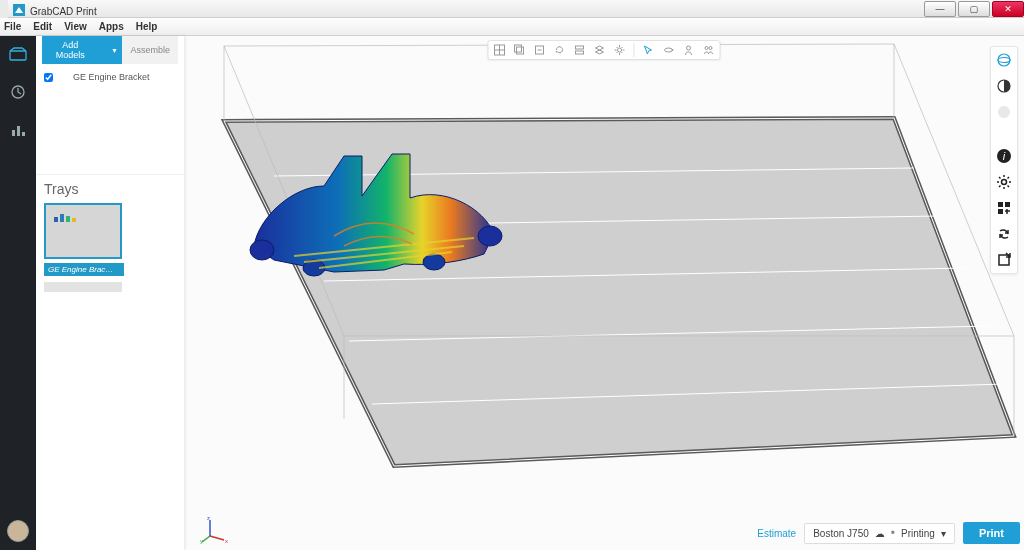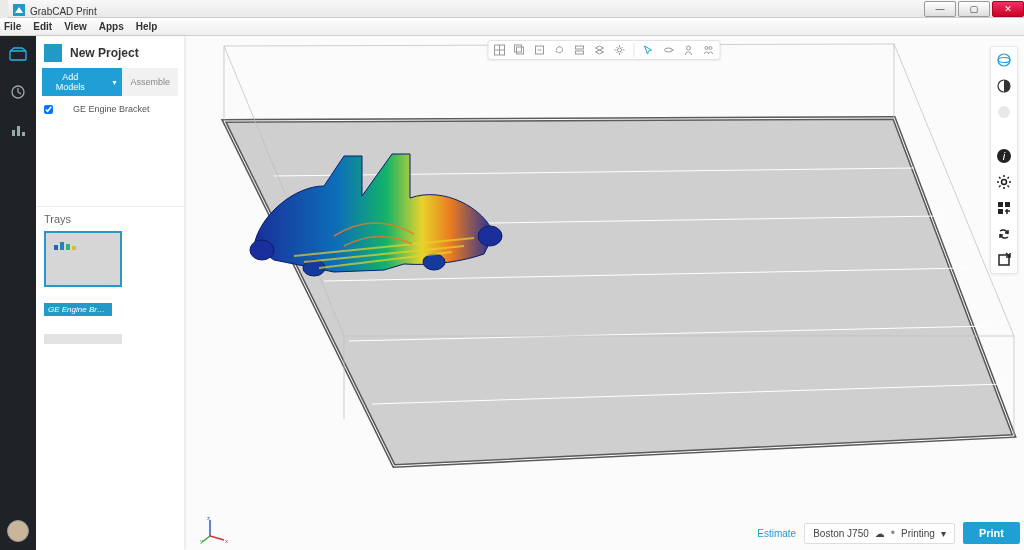--- a/index.html
+++ b/index.html
@@ -21,24 +21,24 @@
 .panel-header { display:flex; align-items:center; gap:8px; padding:8px 8px 6px 8px; }
 .panel-header .sq { width:18px; height:18px; background:#2399c8; }
 .panel-header .t { font-size:12px; font-weight:700; color:#333; }
 .row-btns { display:flex; padding:0 6px 6px 6px; gap:0;}
 .addbtn { background:#1f9fd6; color:#fff; font-size:9px; padding:4px 6px; border:none; display:flex; align-items:center; gap:20px; }
 .addbtn .caret { font-size:8px; }
 .asmbtn { background:#f1f1f1; color:#888; font-size:9px; padding:4px 8px; border:none; }
 .modellist { padding:2px 8px; font-size:9px; color:#555; }
 .modellist .item { display:flex; align-items:center; gap:20px; }
 .modellist .item input { width:9px; height:9px; }
-.trays-label { font-size:11px; color:#666; padding:6px 8px 2px 8px; border-top:1px solid #eee; margin-top:90px;}
+.trays-label { font-size:14px; color:#666; padding:6px 8px 2px 8px; border-top:1px solid #eee; margin-top:90px;}
 .tray-card { margin:4px 8px; border:2px solid #2399c8; background:#d6d6d6; width:78px; height:56px; position:relative;}
 .tray-card .mini { position:absolute; top:4px; left:6px; width:26px; height:14px; }
-.tray-caption { background:#2399c8; color:#fff; font-size:8px; font-style:italic; padding:2px 4px; margin:12px 8px; width:68px; white-space:nowrap; overflow:hidden; text-overflow:ellipsis;}
+.tray-caption { background:#2399c8; color:#fff; font-size:8px; font-style:italic; padding:2px 4px; margin:0 8px; width:80px; white-space:nowrap; overflow:hidden; text-overflow:ellipsis;}
 .placeholder-tray { margin:6px 8px; width:78px; height:10px; background:#e3e3e3; }
 .viewport { flex:1; position:relative; background:#fbfbfb; }
 .plate-svg { position:absolute; inset:0; }
 .toolbar-top { position:absolute; top:4px; left:50%; transform:translateX(-50%); background:#fff; border:1px solid #e2e2e2; border-radius:3px; display:flex; padding:2px 4px; gap:6px; box-shadow:0 1px 2px rgba(0,0,0,.06);}
 .toolbar-top .tb { width:14px; height:14px; display:flex; align-items:center; justify-content:center; color:#888;}
 .toolbar-top .sep { width:1px; background:#e3e3e3; margin:0 1px;}
 .right-tools { position:absolute; right:6px; top:10px; width:28px; background:#fff; border:1px solid #e6e6e6; border-radius:3px; display:flex; flex-direction:column; align-items:center; padding:4px 0; gap:8px; box-shadow:0 1px 3px rgba(0,0,0,.08);}
 .right-tools .rt { width:18px; height:18px; display:flex; align-items:center; justify-content:center; color:#333;}
 .right-tools .rt.blue { color:#1f9fd6;}
 .right-tools .rt.dim { color:#d0d0d0;}
@@ -95,24 +95,20 @@
       <svg width="16" height="16">
           <rect x="2" y="8" width="3" height="6" fill="#9aa"></rect>
           <rect x="7" y="4" width="3" height="10" fill="#9aa"></rect>
           <rect x="12" y="10" width="3" height="4" fill="#9aa"></rect>
         </svg>
     </div>
     <div class="avatar"></div>
   </div>
 
   <div class="sidepanel">
-    <div class="panel-header">
-      <div class="sq"></div>
-      <div class="t">New Project</div>
-    </div>
     <div class="row-btns">
       <button class="addbtn">
         <span>Add Models</span>
         <span class="caret">▾</span>
       </button>
       <button class="asmbtn">Assemble</button>
     </div>
     <div class="modellist">
       <label class="item">
         <input type="checkbox" checked="" style="">

